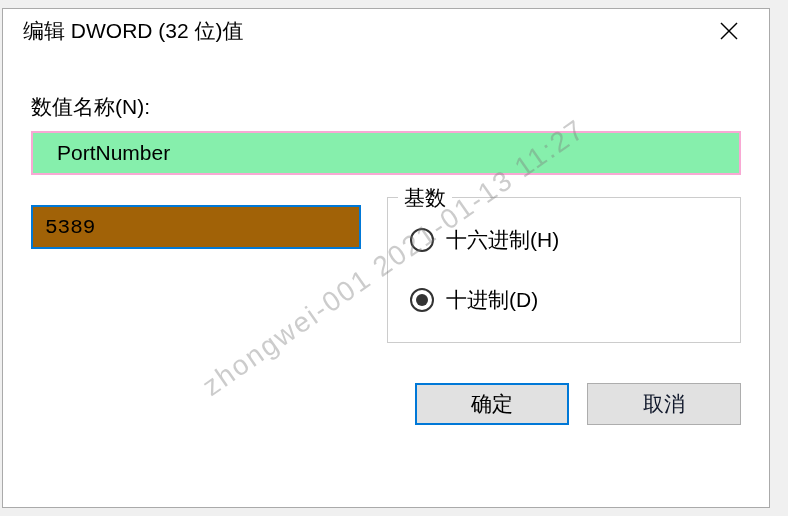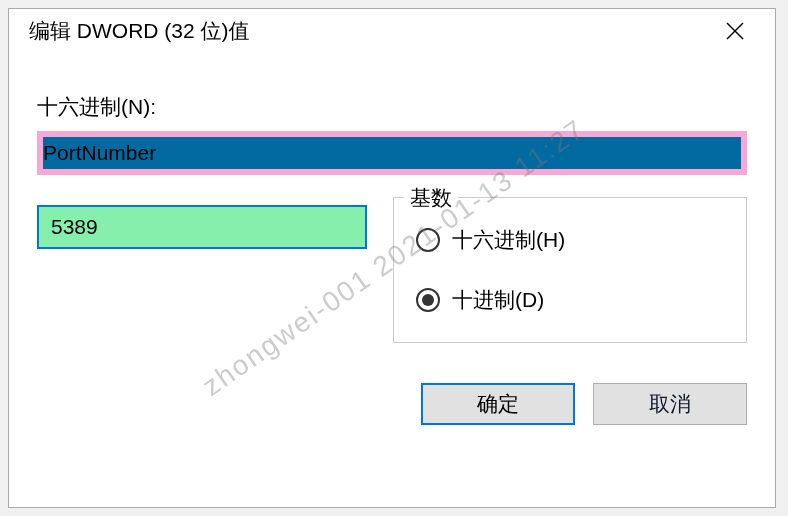--- a/index.html
+++ b/index.html
@@ -10,21 +10,21 @@
     body {
       font-family: "Microsoft YaHei", "Segoe UI", Tahoma, sans-serif;
       background: #f0f0f0;
       width: 788px;
       height: 516px;
       overflow: hidden;
       position: relative;
     }
     .dialog {
       position: absolute;
-      left: 8px;
+      left: 2px;
       top: 8px;
       width: 768px;
       height: 500px;
       background: #ffffff;
       border: 1px solid #aaaaaa;
     }
     .titlebar {
       height: 44px;
       display: flex;
       align-items: center;
@@ -52,45 +52,45 @@
     }
     .field-label {
       font-size: 21px;
       color: #000000;
       margin-bottom: 10px;
       display: block;
     }
     .name-input {
       width: 100%;
       height: 44px;
-      border: 6px solid #f9a8d4;
-      background: #0369a1;
-      font-size: 21px;
-      padding: 0 0;
+      border: 2px solid #f9a8d4;
+      background: #86efac;
+      font-size: 21px;
+      padding: 0 24px;
       color: #000000;
       font-family: inherit;
       margin-bottom: 30px;
     }
     .row2 {
       display: flex;
       gap: 26px;
       align-items: flex-start;
     }
     .value-col {
       flex: 0 0 330px;
     }
     .value-input {
       width: 100%;
       height: 44px;
       border: 2px solid #0078d7;
-      background: #86efac;
+      background: #a16207;
       font-size: 21px;
       padding: 16px 12px;
       color: #000000;
-      font-family: Liberation Sans, sans-serif;
+      font-family: Liberation Mono, monospace;
     }
     .fieldset-col {
       flex: 1;
       position: relative;
       margin-top: -8px;
     }
     .fieldset {
       border: 1px solid #cccccc;
       padding: 28px 22px 22px 22px;
       position: relative;
@@ -184,21 +184,21 @@
     <span class="title">编辑 DWORD (32 位)值</span>
     <div class="close-btn">
       <svg viewBox="0 0 18 18">
         <line x1="1" y1="1" x2="17" y2="17" stroke="#000" stroke-width="1.5"></line>
         <line x1="17" y1="1" x2="1" y2="17" stroke="#000" stroke-width="1.5"></line>
       </svg>
     </div>
   </div>
 
   <div class="content">
-    <label class="field-label">十六进制(N):</label>
+    <label class="field-label">数值名称(N):</label>
     <input type="text" class="name-input" readonly="" value="PortNumber" style="">
 
     <div class="row2">
       <div class="value-col">
         <input type="text" class="value-input" value="5389" style="">
       </div>
 
       <div class="fieldset-col">
         <div class="fieldset">
           <span class="legend">基数</span>

